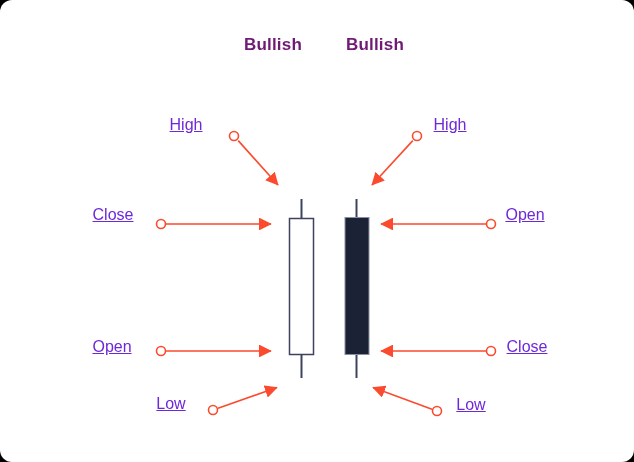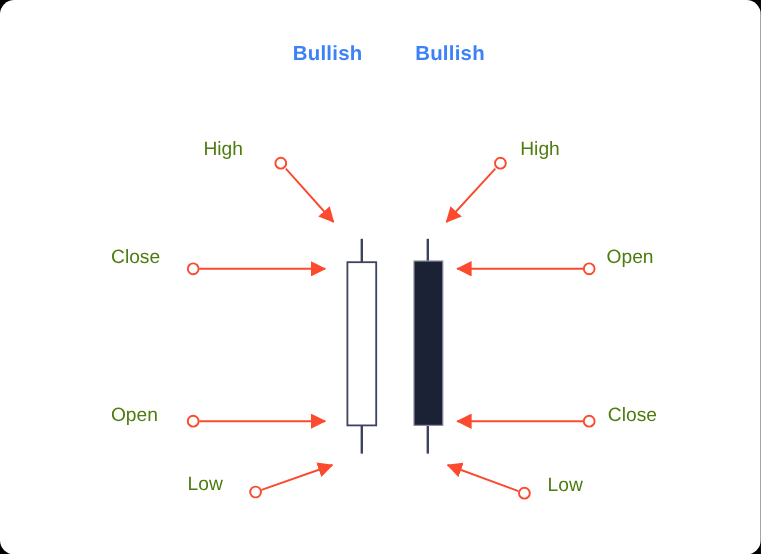--- a/index.html
+++ b/index.html
@@ -20,31 +20,32 @@
     inset: 0;
     background: #ffffff;
     border-radius: 12px;
     overflow: hidden;
   }
   .title {
     position: absolute;
     transform: translate(-50%, -50%);
     font-size: 17px;
     font-weight: 700;
-    color: #3b82f6;
+    color: #701a75;
     letter-spacing: 0.2px;
     white-space: nowrap;
   }
   .lbl {
     position: absolute;
     transform: translate(-50%, -50%);
     font-size: 16px;
     font-weight: 400;
-    color: #4d7c0f;
+    color: #6d28d9;
     white-space: nowrap;
+    text-decoration: underline;
   }
   svg.diagram {
     position: absolute;
     left: 0;
     top: 0;
     width: 634px;
     height: 462px;
     pointer-events: none;
   }
 </style>

